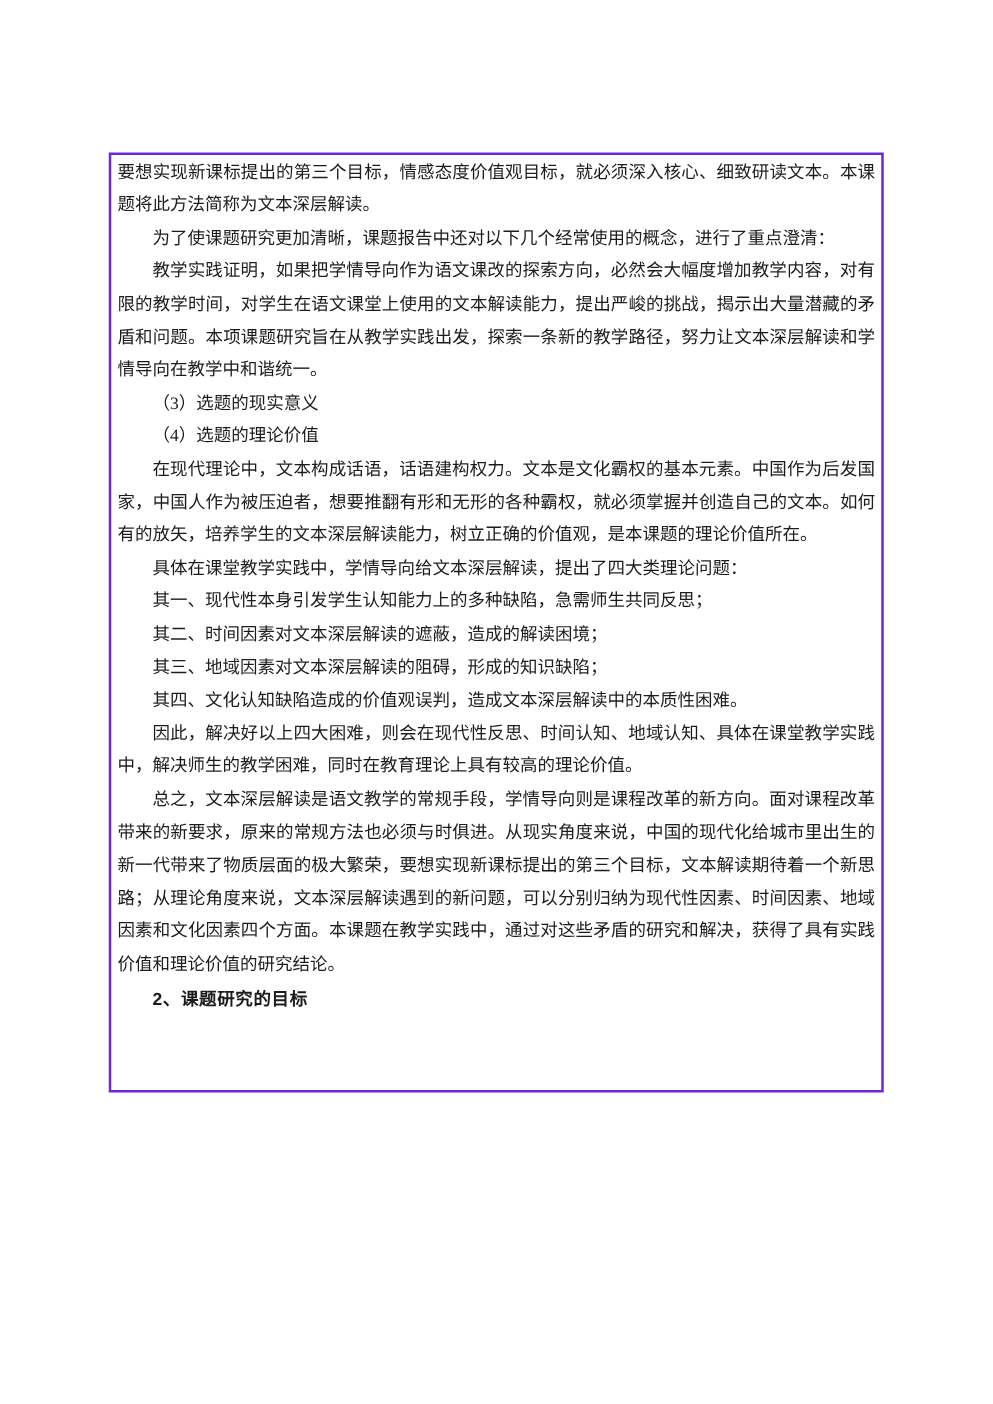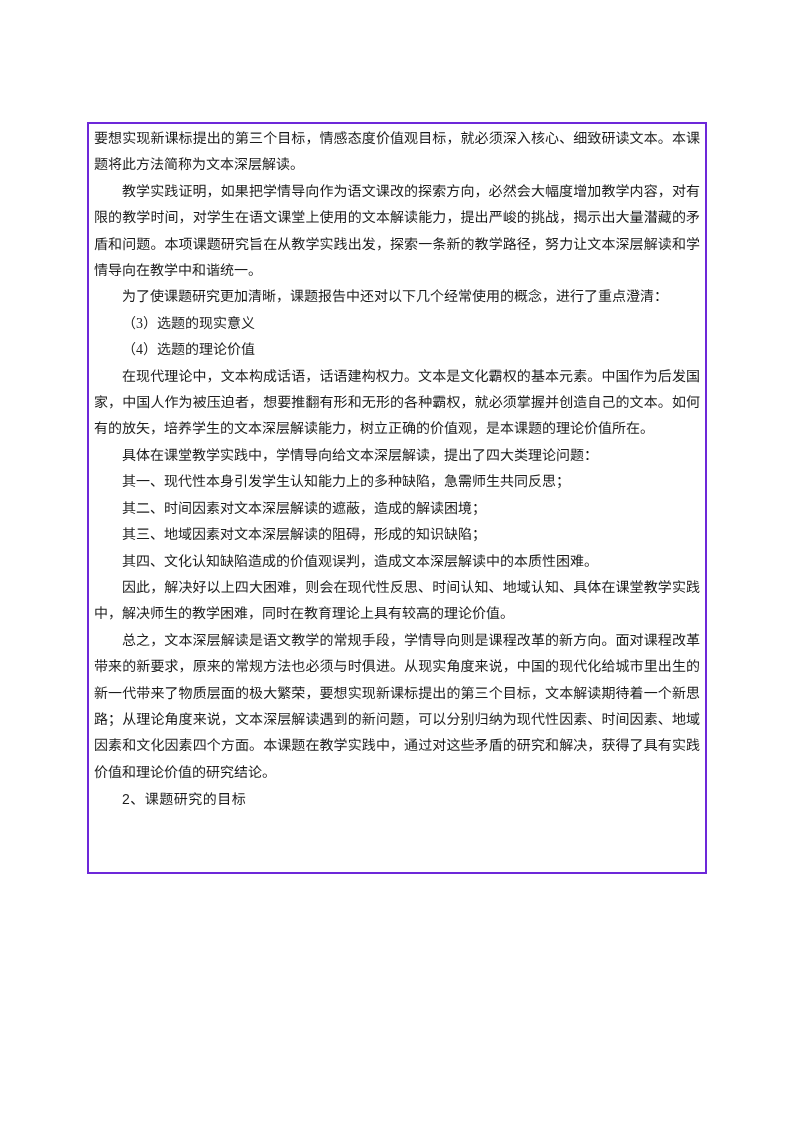--- a/index.html
+++ b/index.html
@@ -42,33 +42,33 @@
     color: #1c1c1c;
     text-align: justify;
     text-justify: inter-ideograph;
     text-indent: 2em;
     word-break: break-all;
   }
   .para.noindent {
     text-indent: 0;
   }
   .para.heading {
-    font-weight: 400;
+    font-weight: 700;
     font-family: "Liberation Sans", "DejaVu Sans", sans-serif;
     letter-spacing: 0.5px;
   }
 </style>
 </head>
 <body>
 
 <div class="page">
   <div class="text-frame">
     <p class="para noindent">要想实现新课标提出的第三个目标，情感态度价值观目标，就必须深入核心、细致研读文本。本课题将此方法简称为文本深层解读。</p>
+    <p class="para">为了使课题研究更加清晰，课题报告中还对以下几个经常使用的概念，进行了重点澄清：</p>
     <p class="para">教学实践证明，如果把学情导向作为语文课改的探索方向，必然会大幅度增加教学内容，对有限的教学时间，对学生在语文课堂上使用的文本解读能力，提出严峻的挑战，揭示出大量潜藏的矛盾和问题。本项课题研究旨在从教学实践出发，探索一条新的教学路径，努力让文本深层解读和学情导向在教学中和谐统一。</p>
-    <p class="para">为了使课题研究更加清晰，课题报告中还对以下几个经常使用的概念，进行了重点澄清：</p>
     <p class="para">（3）选题的现实意义</p>
     <p class="para">（4）选题的理论价值</p>
     <p class="para">在现代理论中，文本构成话语，话语建构权力。文本是文化霸权的基本元素。中国作为后发国家，中国人作为被压迫者，想要推翻有形和无形的各种霸权，就必须掌握并创造自己的文本。如何有的放矢，培养学生的文本深层解读能力，树立正确的价值观，是本课题的理论价值所在。</p>
     <p class="para">具体在课堂教学实践中，学情导向给文本深层解读，提出了四大类理论问题：</p>
     <p class="para">其一、现代性本身引发学生认知能力上的多种缺陷，急需师生共同反思；</p>
     <p class="para">其二、时间因素对文本深层解读的遮蔽，造成的解读困境；</p>
     <p class="para">其三、地域因素对文本深层解读的阻碍，形成的知识缺陷；</p>
     <p class="para">其四、文化认知缺陷造成的价值观误判，造成文本深层解读中的本质性困难。</p>
     <p class="para">因此，解决好以上四大困难，则会在现代性反思、时间认知、地域认知、具体在课堂教学实践中，解决师生的教学困难，同时在教育理论上具有较高的理论价值。</p>
     <p class="para">总之，文本深层解读是语文教学的常规手段，学情导向则是课程改革的新方向。面对课程改革带来的新要求，原来的常规方法也必须与时俱进。从现实角度来说，中国的现代化给城市里出生的新一代带来了物质层面的极大繁荣，要想实现新课标提出的第三个目标，文本解读期待着一个新思路；从理论角度来说，文本深层解读遇到的新问题，可以分别归纳为现代性因素、时间因素、地域因素和文化因素四个方面。本课题在教学实践中，通过对这些矛盾的研究和解决，获得了具有实践价值和理论价值的研究结论。</p>

